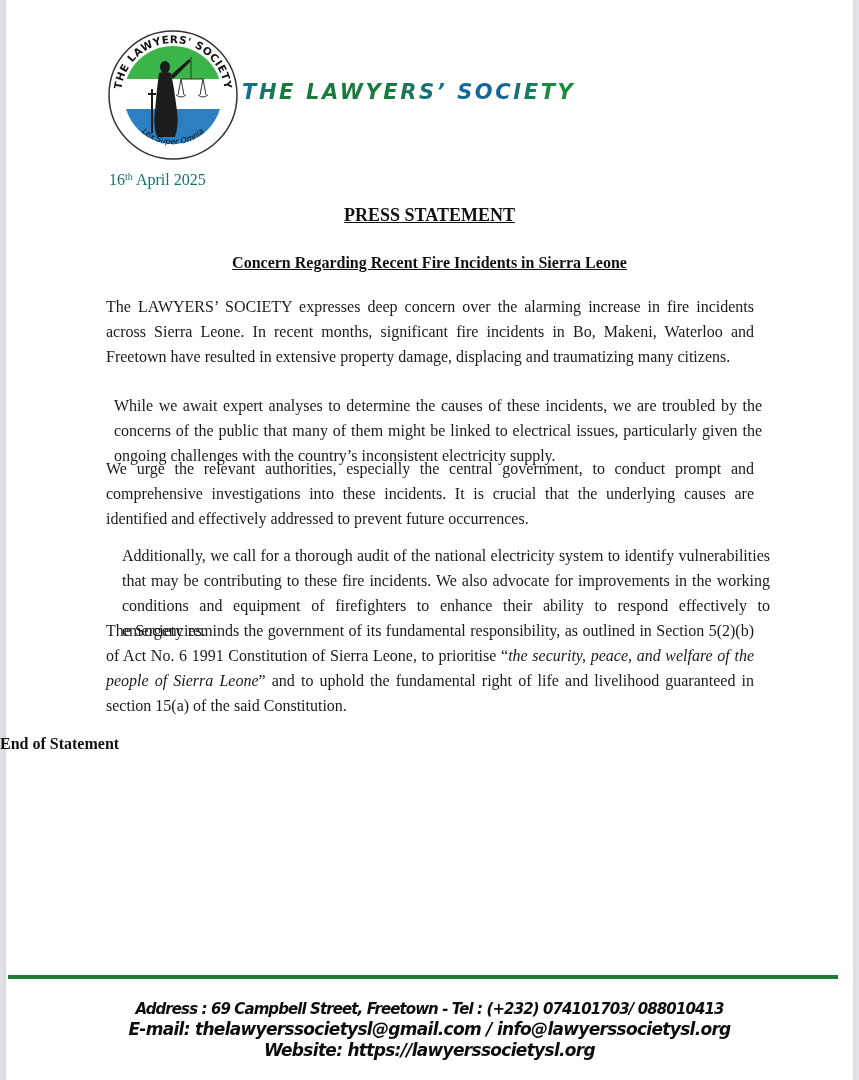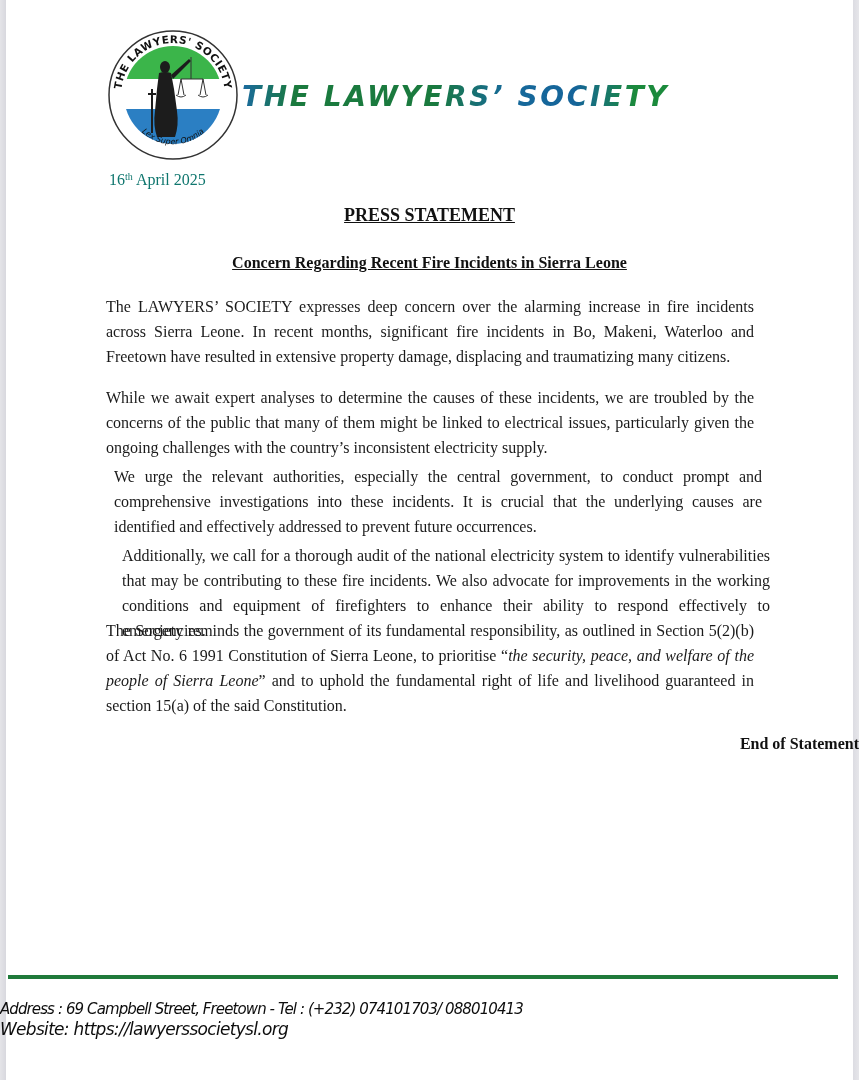--- a/index.html
+++ b/index.html
@@ -18,21 +18,21 @@
     position: absolute; right: 0; top: 0; width: 6px; height: 1080px;
     background: linear-gradient(to right, #dcdce2, #e6e6ea);
   }
   .logo {
     position: absolute; left: 107px; top: 29px; width: 132px; height: 132px;
   }
   .brand-title {
     position: absolute; left: 242px; top: 80px;
     font-family: "DejaVu Sans", sans-serif;
     font-weight: bold; font-style: italic;
-    font-size: 28px; letter-spacing: 2.6px;
+    font-size: 21px; letter-spacing: 2.6px;
     white-space: nowrap;
     background: linear-gradient(90deg, #1a6aa0 0%, #1a7a3e 12%, #1a7a3e 45%, #16699a 62%, #15649a 78%, #1b8a3c 92%);
     -webkit-background-clip: text; background-clip: text;
     color: transparent;
   }
   .date {
     position: absolute; left: 109px; top: 171px;
     font-size: 16px; color: #0f766e;
   }
   .date sup { font-size: 10px; vertical-align: 5px; }
@@ -48,30 +48,31 @@
     color: #1a1a1a;
   }
   .para em { font-style: italic; }
   .p1 { top: 294px; }
   .p2 { top: 385px; }
   .p3 { top: 456px; }
   .p4 { top: 527px; }
   .p5 { top: 618px; }
   .end {
     position: absolute; left: 0; width: 859px; top: 735px;
-    text-align: right; font-weight: bold; font-size: 16px;
+    text-align: left; font-weight: bold; font-size: 16px;
   }
   .footer-rule {
     position: absolute; left: 8px; width: 830px; top: 975px; height: 4px;
     background: #1f7a3a;
   }
   .footer {
     position: absolute; left: 0; width: 859px; top: 999px;
+    text-align: center;
     font-family: "DejaVu Sans", sans-serif;
-    font-weight: normal; font-style: italic;
+    font-weight: bold; font-style: italic;
     color: #0d0d0d;
   }
   .footer div { white-space: nowrap; }
   .footer .l1 { font-size: 15px; letter-spacing: -0.9px; line-height: 20px; }
   .footer .l2 { font-size: 17px; letter-spacing: -0.7px; line-height: 21px; }
   .footer .l3 { font-size: 17px; letter-spacing: -0.7px; line-height: 21px; }
 </style>
 </head>
 <body>
 
@@ -122,24 +123,25 @@
 </div>
 
 <div class="brand-title">THE LAWYERS’ SOCIETY</div>
 
 <div class="date"><span>16</span><sup>th</sup> <span>April 2025</span></div>
 
 <div class="heading main">PRESS STATEMENT</div>
 <div class="heading sub">Concern Regarding Recent Fire Incidents in Sierra Leone</div>
 
 <p class="para p1" style="margin:0">The LAWYERS’ SOCIETY expresses deep concern over the alarming increase in fire incidents across Sierra Leone. In recent months, significant fire incidents in Bo, Makeni, Waterloo and Freetown have resulted in extensive property damage, displacing and traumatizing many citizens.</p>
-<p class="para p2" style="margin:0">While we await expert analyses to determine the causes of these incidents, we are troubled by the concerns of the public that many of them might be linked to electrical issues, particularly given the ongoing challenges with the country’s inconsistent electricity supply.</p>
-<p class="para p3" style="margin:8px">We urge the relevant authorities, especially the central government, to conduct prompt and comprehensive investigations into these incidents. It is crucial that the underlying causes are identified and effectively addressed to prevent future occurrences.</p>
+<p class="para p2" style="margin:8px">While we await expert analyses to determine the causes of these incidents, we are troubled by the concerns of the public that many of them might be linked to electrical issues, particularly given the ongoing challenges with the country’s inconsistent electricity supply.</p>
+<p class="para p3" style="margin:0">We urge the relevant authorities, especially the central government, to conduct prompt and comprehensive investigations into these incidents. It is crucial that the underlying causes are identified and effectively addressed to prevent future occurrences.</p>
 <p class="para p4" style="margin:16px">Additionally, we call for a thorough audit of the national electricity system to identify vulnerabilities that may be contributing to these fire incidents. We also advocate for improvements in the working conditions and equipment of firefighters to enhance their ability to respond effectively to emergencies.</p>
 <p class="para p5" style="margin:0"><span>The Society reminds the government of its fundamental responsibility, as outlined in Section 5(2)(b) of Act No. 6 1991 Constitution of Sierra Leone, to prioritise “</span><em>the security, peace, and welfare of the people of Sierra Leone</em><span>” and to uphold the fundamental right of life and livelihood guaranteed in section 15(a) of the said Constitution.</span></p>
 
 <div class="end">End of Statement</div>
 
 <div class="footer-rule"></div>
 <div class="footer">
   <div class="l1">Address : 69 Campbell Street, Freetown - Tel : (+232) 074101703/ 088010413</div>
+  <div class="l2">E-mail: thelawyerssocietysl@gmail.com / info@lawyerssocietysl.org</div>
   <div class="l3">Website: https://lawyerssocietysl.org</div>
 </div>
 
 </body></html>

